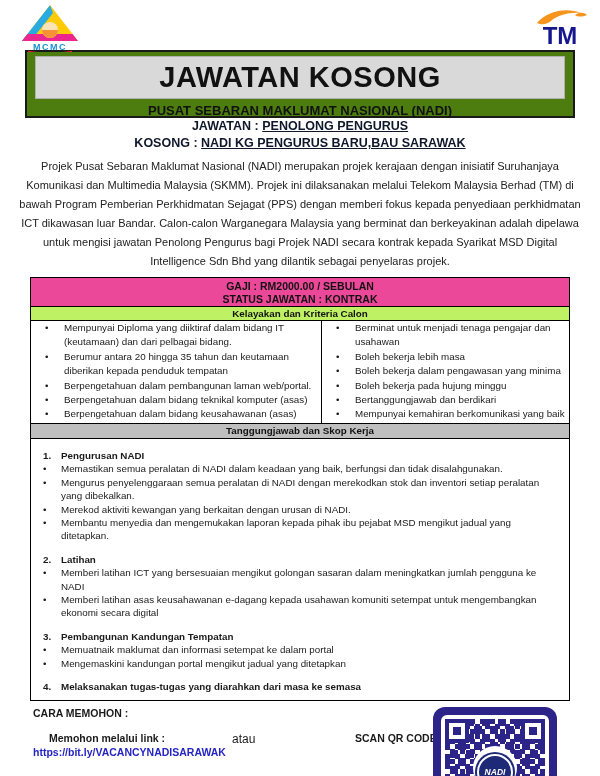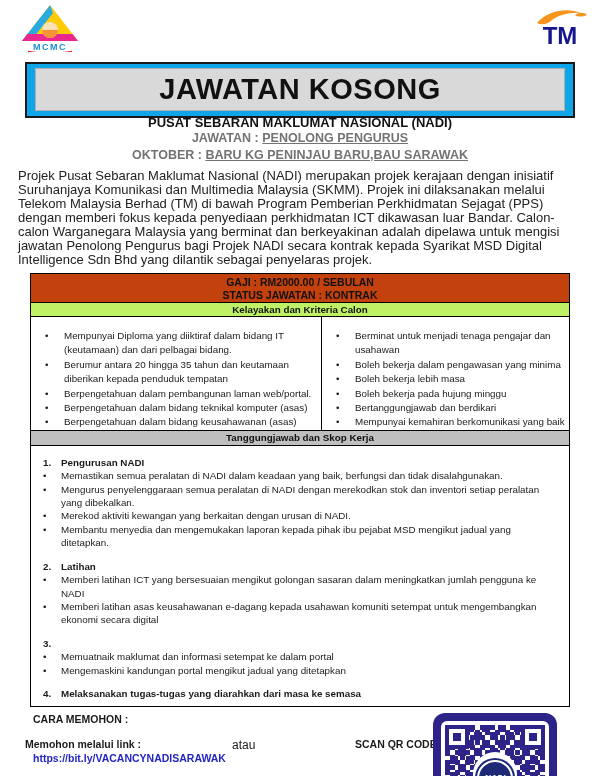--- a/index.html
+++ b/index.html
@@ -6,59 +6,59 @@
   html,body { width:600px; height:776px; background:#fff; overflow:hidden; }
   body { font-family:"Liberation Sans", sans-serif; color:#1a1a1a; }
   .page { position:relative; width:600px; height:776px; background:#fff; }
 
   
   .topbar { position:relative; height:50px; }
   .mcmc { position:absolute; left:12px; top:4px; width:76px; height:48px; }
   .tm { position:absolute; left:531px; top:6px; width:58px; height:42px; }
 
   
-  .header-box { margin:12px 25px; border:2px solid #1a1a1a; height:56px; background:#0ea5e9; }
+  .header-box { margin:0 25px; border:2px solid #1a1a1a; height:68px; background:#4d7c0f; }
   .title-band { margin:4px 8px 0 8px; background:#d9d9d9; border:1px solid #b0b0b0; height:43px;
                 display:flex; align-items:center; justify-content:center; }
   .title-band h1 { font-size:29px; font-weight:bold; letter-spacing:0.5px; color:#111; }
   .subtitle { text-align:center; font-size:13px; font-weight:bold; margin-top:4px; color:#111; }
 
-  .pos-line { text-align:center; font-size:12.5px; font-weight:bold; color:#737373; line-height:17px; }
+  .pos-line { text-align:center; font-size:12.5px; font-weight:bold; color:#0f172a; line-height:17px; }
   .pos-line:first-of-type { margin-top:11px; }
   .u { text-decoration:underline; }
 
-  .intro { margin:5px 18px 0 18px; font-size:13px; line-height:14px; color:#222; }
+  .intro { margin:5px 18px 0 18px; text-align:center; font-size:11px; line-height:19px; color:#222; }
 
   
   .vtable { margin:6px 30px 0 30px; width:540px; border:1.5px solid #000; }
   .band { text-align:center; font-weight:bold; color:#111; }
-  .band-gaji { background:#c2410c; border-bottom:1.5px solid #000; font-size:10.5px; line-height:12.5px; padding:2px 0 1px 0; }
+  .band-gaji { background:#ec4899; border-bottom:1.5px solid #000; font-size:10.5px; line-height:12.5px; padding:2px 0 1px 0; }
   .band-kel { background:#bef264; border-bottom:1px solid #000; font-size:9.8px; line-height:13px; }
   .band-skop { background:#bfbfbf; border-top:1px solid #000; border-bottom:1px solid #000; font-size:9.8px; line-height:14px;text-align:center; }
   .cols { display:flex; min-height:102px; }
-  .col { font-size:9.8px; line-height:14.4px; padding-top:12px; }
+  .col { font-size:9.8px; line-height:14.4px; padding-top:0; }
   .col-left  { width:291px; border-right:1px solid #000; padding-right:3px; }
   .col-right { flex:1; }
   .col .li { display:flex; padding-left:14px; }
   .col .li::before { content:"\2022"; width:19px; flex:0 0 19px; }
   .col .li span { flex:1; }
 
   .skop { padding:10px 14px 6px 8px; font-size:9.8px; line-height:13.4px; }
   .sec { margin-bottom:10px; }
   .sec:last-child { margin-bottom:0; }
   .sec-head { display:flex; font-weight:bold; }
   .sec-head .num { width:22px; flex:0 0 22px; padding-left:4px; }
   .sec .li { display:flex; padding-left:4px; }
   .sec .li::before { content:"\2022"; width:18px; flex:0 0 18px; }
   .sec .li span { flex:1; }
 
   
   .bottom { position:relative; margin:0 25px; height:150px; }
   .cara { position:absolute; left:8px; top:6px; font-size:10.5px; font-weight:bold; }
-  .row-label { position:absolute; left:0; top:31px; font-size:10.5px; font-weight:bold; }
+  .row-label { position:absolute; left:24px; top:31px; font-size:10.5px; font-weight:bold; }
   .atau { position:absolute; left:207px; top:31px; font-size:12px; }
   .scan { position:absolute; left:330px; top:31px; font-size:10.5px; font-weight:bold; }
   .link { position:absolute; left:8px; top:45px; font-size:10.5px; font-weight:bold;
           color:#2424c3; text-decoration:none; }
   .tarikh { position:absolute; left:8px; top:80px; font-size:10.5px; font-weight:bold;margin-top:26px; }
 
   
   .qr { position:absolute; left:408px; top:6px; width:124px; height:141px;
         background:#2d2489; border-radius:12px; }
   .qr-inner { position:absolute; left:8px; top:8px; width:108px; height:106px;
@@ -119,21 +119,21 @@
     <div class="title-band">
       <h1>JAWATAN KOSONG</h1>
     </div>
     <div class="subtitle">PUSAT SEBARAN MAKLUMAT NASIONAL (NADI)</div>
   </div>
 
   <div class="pos-line">
     <span>JAWATAN : </span><span class="u">PENOLONG PENGURUS</span>
   </div>
   <div class="pos-line">
-    <span>OKTOBER : </span><span class="u">BARU KG PENINJAU BARU,BAU SARAWAK</span>
+    <span>KOSONG : </span><span class="u">NADI KG PENGURUS BARU,BAU SARAWAK</span>
   </div>
 
   <p class="intro">Projek Pusat Sebaran Maklumat Nasional (NADI) merupakan projek kerajaan dengan inisiatif Suruhanjaya Komunikasi dan Multimedia Malaysia (SKMM). Projek ini dilaksanakan melalui Telekom Malaysia Berhad (TM) di bawah Program Pemberian Perkhidmatan Sejagat (PPS) dengan memberi fokus kepada penyediaan perkhidmatan ICT dikawasan luar Bandar. Calon-calon Warganegara Malaysia yang berminat dan berkeyakinan adalah dipelawa untuk mengisi jawatan Penolong Pengurus bagi Projek NADI secara kontrak kepada Syarikat MSD Digital Intelligence Sdn Bhd yang dilantik sebagai penyelaras projek.</p>
 
   <div class="vtable">
     <div class="band band-gaji">
       <div>GAJI : RM2000.00 / SEBULAN</div>
       <div>STATUS JAWATAN : KONTRAK</div>
     </div>
     <div class="band band-kel">Kelayakan dan Kriteria Calon</div>
@@ -155,24 +155,24 @@
           <div class="li">
             <span>Berpengetahuan dalam bidang keusahawanan (asas)</span>
           </div>
         </div>
       <div class="col col-right">
 
       <div class="li">
             <span>Berminat untuk menjadi tenaga pengajar dan usahawan</span>
           </div>
           <div class="li">
+            <span>Boleh bekerja lebih masa</span>
+          </div>
+          <div class="li">
             <span>Boleh bekerja dalam pengawasan yang minima</span>
-          </div>
-          <div class="li">
-            <span>Boleh bekerja lebih masa</span>
           </div>
           <div class="li">
             <span>Boleh bekerja pada hujung minggu</span>
           </div>
           <div class="li">
             <span>Bertanggungjawab dan berdikari</span>
           </div>
           <div class="li">
             <span>Mempunyai kemahiran berkomunikasi yang baik</span>
           </div>
@@ -215,20 +215,21 @@
             </div>
             <div class="li">
               <span>Memberi latihan asas keusahawanan e-dagang kepada usahawan komuniti setempat untuk mengembangkan ekonomi secara digital</span>
             </div>
           </div>
         </div>
 
         <div class="sec">
           <div class="sec-head">
             <span class="num">3.</span>
+            <span>Pembangunan Kandungan Tempatan</span>
           </div>
           <div>
 
           <div class="li">
               <span>Memuatnaik maklumat dan informasi setempat ke dalam portal</span>
             </div>
             <div class="li">
               <span>Mengemaskini kandungan portal mengikut jadual yang ditetapkan</span>
             </div>
           </div>

